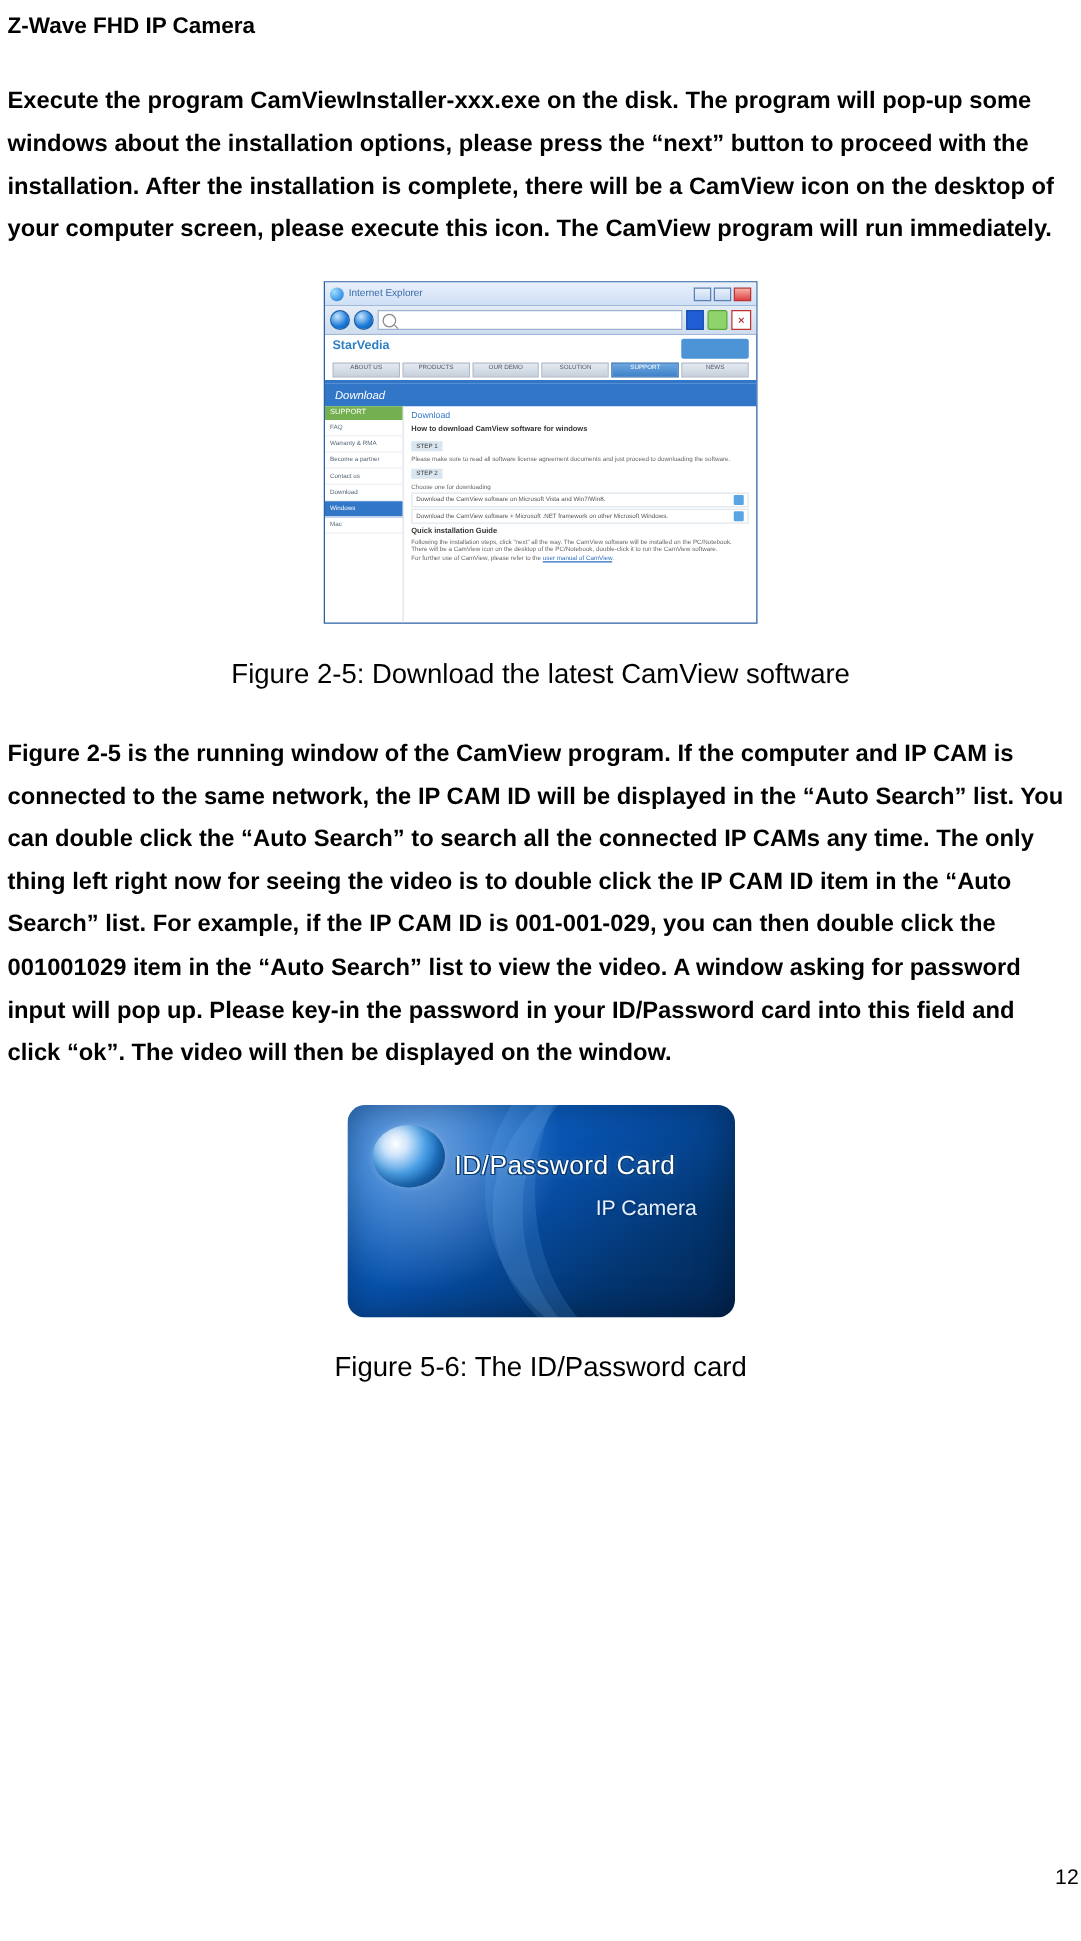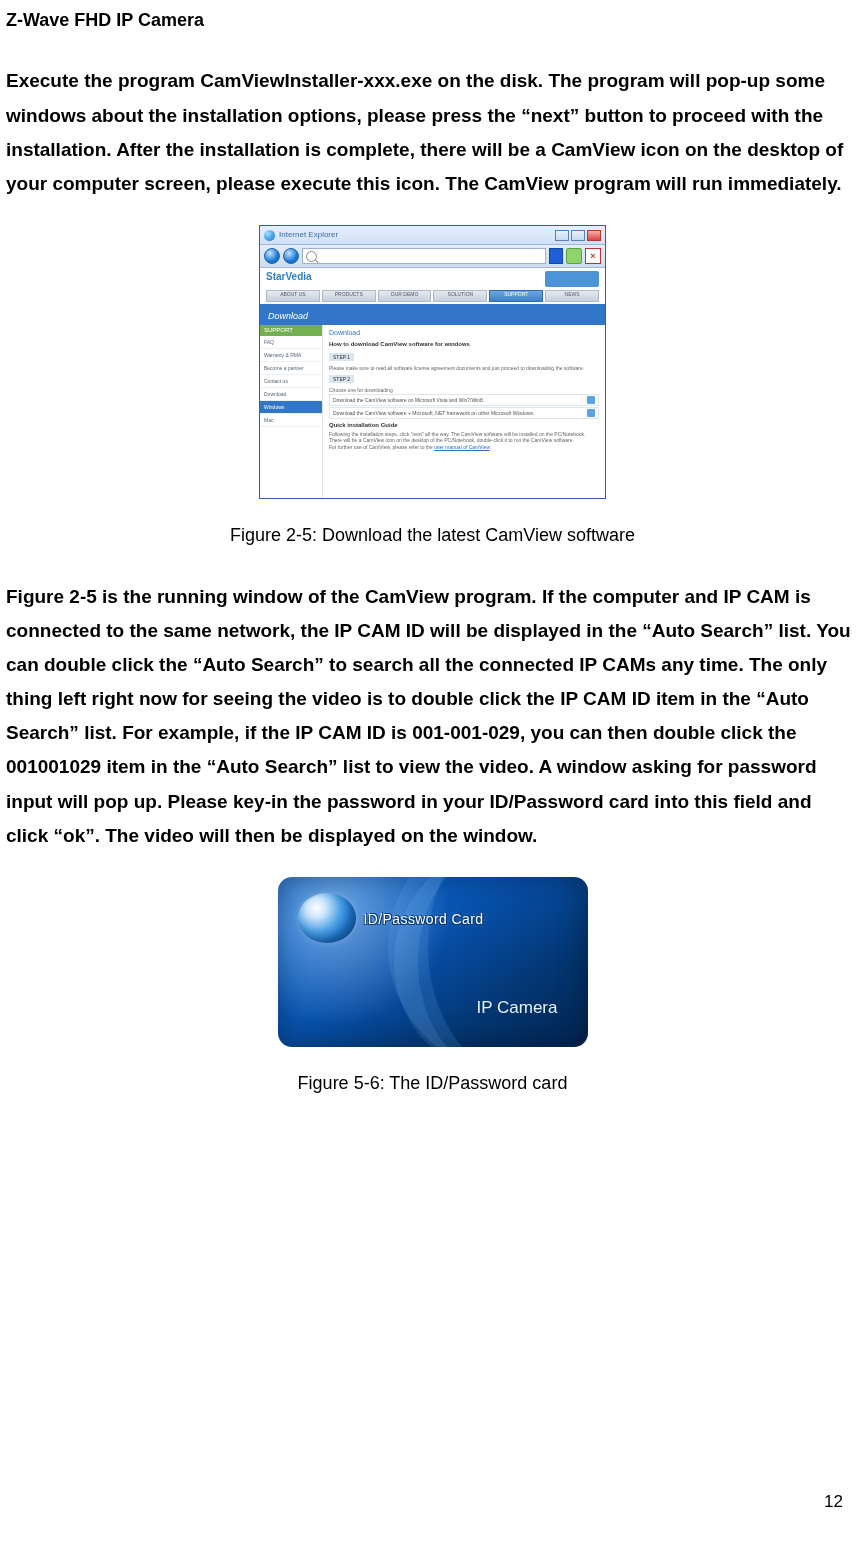--- a/index.html
+++ b/index.html
@@ -25,35 +25,35 @@
       margin: 0 0 20px 0;
       font-weight: bold;
     }
     .figure-wrap {
       text-align: center;
       margin: 24px 0 20px 0;
     }
     .figure-caption {
       text-align: center;
       margin: 18px 0 28px 0;
-      font-size: 18px;
+      font-size: 22px;
     }
     .section-title {
       font-weight: bold;
       font-size: 21px;
       margin: 8px 0 4px 0;
     }
     .notice {
       font-weight: bold;
       margin-top: 28px;
     }
     .page-number {
       position: absolute;
       bottom: 6px;
-      right: 22px;
+      right: 2px;
       font-size: 17px;
     }
 
     
     .browser-mock {
       width: 345px;
       margin: 4px auto;
       border: 1px solid #2a5fa5;
       font-size: 7px;
       text-align: left;
@@ -168,34 +168,33 @@
       border-radius: 50%;
     }
     .card-edge2 {
       position:absolute; right:-30px; top:-30px;
       width: 200px; height: 230px;
       border-left: 24px solid rgba(160,210,255,0.12);
       border-radius: 50%;
     }
     .card-title {
       position:absolute; left: 86px; top: 30px;
-      color: #fff; font-size: 14px; letter-spacing: 0.4px;
+      color: #fff; font-size: 21px; letter-spacing: 0.4px;
       text-shadow:
         1px 1px 0 #053a74,
         -1px 1px 0 #053a74,
         1px -1px 0 #053a74,
         0 0 6px rgba(255,255,255,0.25);
       font-weight: 500;
       font-family: Arial, sans-serif;
     }
     .card-sub {
       position:absolute; right: 30px; top: 68px;
       color: #e6f1ff; font-size: 17px;
       text-shadow: 1px 1px 2px #03305f;
-      margin-top: 48px;
     }
   </style>
 </head>
 <body>
 
 <div class="page">
 
   <div class="header-title">Z-Wave FHD IP Camera</div>
 
   <p class="para">Execute the program CamViewInstaller-xxx.exe on the disk. The program will pop-up some windows about the installation options, please press the “next” button to proceed with the installation. After the installation is complete, there will be a CamView icon on the desktop of your computer screen, please execute this icon. The CamView program will run immediately.</p>

